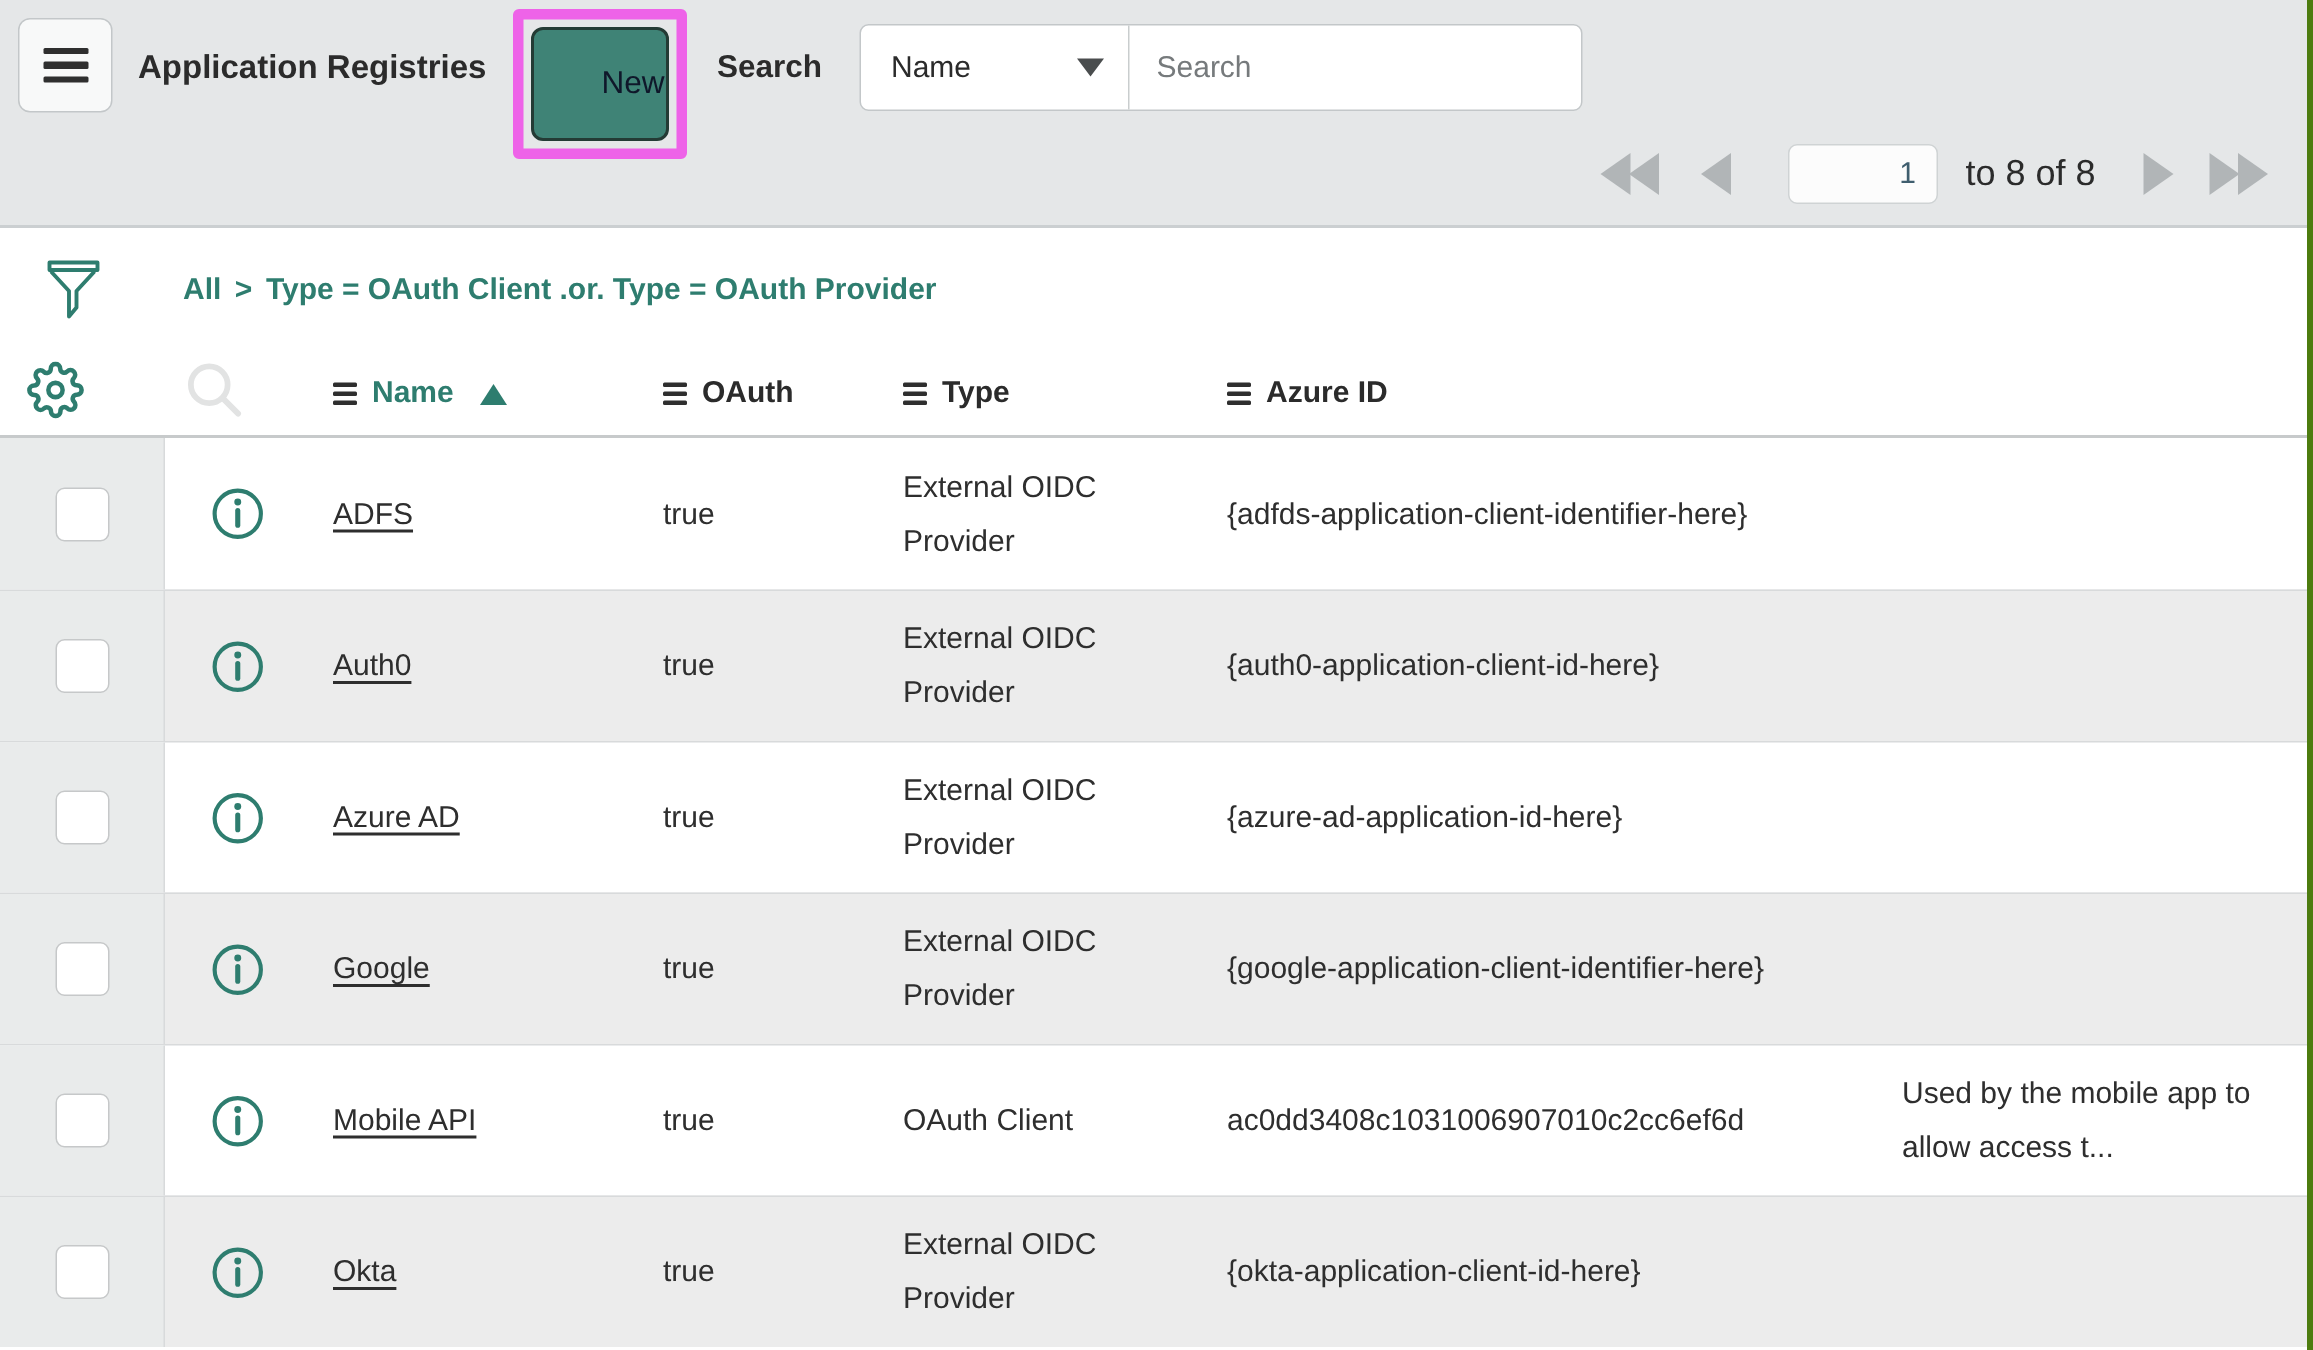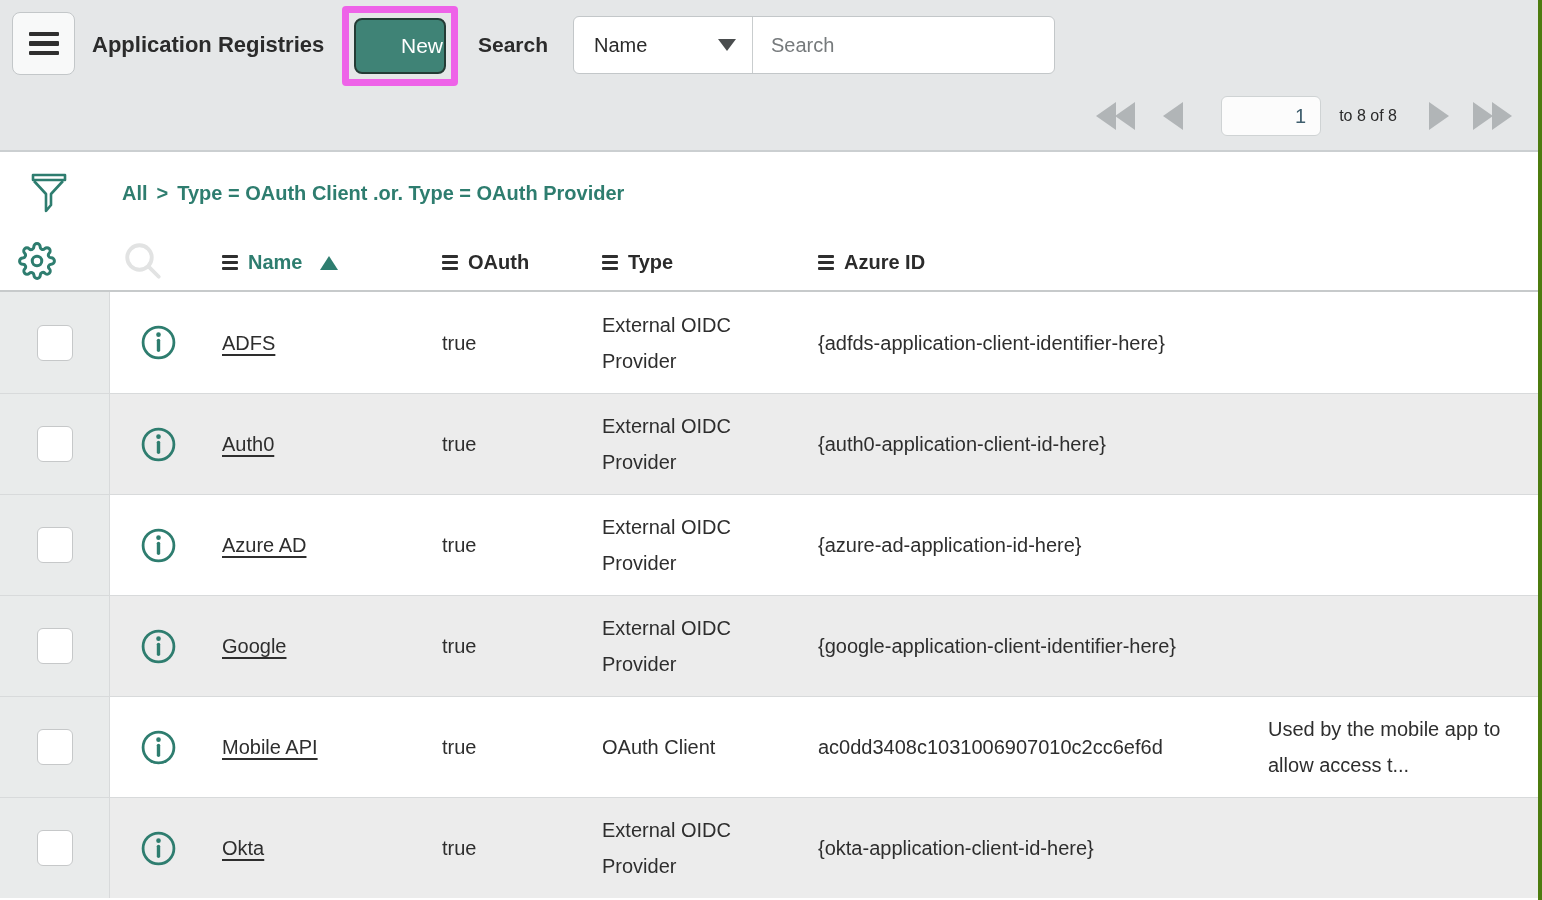--- a/index.html
+++ b/index.html
@@ -8,21 +8,21 @@
   .screen { position:relative; width:1542px; height:900px; overflow:hidden; background:#fff; border-right:4px solid #4d7c0f; }
 
   
   .topbar { position:relative; height:152px; background:#e5e7e8; border-bottom:2px solid #cbcfd1; }
   .menu-btn { position:absolute; left:12px; top:12px; width:63px; height:63px; background:#f8f9f9;
               border:1px solid #c3c7c9; border-radius:8px; display:flex; flex-direction:column;
               justify-content:center; align-items:center; gap:5px; cursor:pointer; }
   .menu-btn .bar { width:30px; height:4.5px; background:#2f2f2f; border-radius:1px; }
   .page-title { position:absolute; left:92px; top:32px; font-size:22px; font-weight:700; color:#2b2b2b; }
   .annotation-box { position:absolute; left:342px; top:6px; border:7px solid #ee63e8; border-radius:4px; padding:5px; }
-  .new-btn { display:block; width:92px; height:56px; background:#3f8376; color:#ffffff; font-size:21px;
+  .new-btn { display:block; width:92px; height:76px; background:#3f8376; color:#0f172a; font-size:21px;
              font-family:inherit; border:2px solid #243b35; border-radius:8px; cursor:pointer;padding-left:44px; }
   .search-label { position:absolute; left:478px; top:33px; font-size:21px; font-weight:700; }
   .search-combo { position:absolute; left:573px; top:16px; width:482px; height:58px; background:#fff;
                   border:1px solid #c3c7c9; border-radius:6px; display:flex; align-items:stretch; }
   .field-select { width:182px; border:none; border-right:1px solid #c9cdce; background:transparent;
                   display:flex; align-items:center; justify-content:space-between; padding:0 16px 0 20px;
                   font-size:20px; font-family:inherit; color:#2b2b2b; cursor:pointer; }
   .caret-down { width:0; height:0; border-left:9px solid transparent; border-right:9px solid transparent;
                 border-top:12px solid #4a4d4e; }
   .search-input { flex:1; border:none; outline:none; font-size:20px; font-family:inherit;
@@ -34,21 +34,21 @@
   .pg-btn { background:none; border:none; padding:0; display:flex; align-items:center; cursor:pointer; }
   .tri { width:0; height:0; border-top:14px solid transparent; border-bottom:14px solid transparent; }
   .tri.left  { border-right:20px solid #b1b5b7; }
   .tri.right { border-left:20px solid #b1b5b7; }
   .dbl { display:flex; }
   .dbl .tri + .tri { margin-left:-1px; }
   .pg-first { margin-right:28px; }
   .pg-prev  { margin-right:38px; }
   .pg-input { width:100px; height:40px; background:#fcfcfc; border:1px solid #cfd3d4; border-radius:6px;
               text-align:right; padding:0 14px; font-size:20px; font-family:inherit; color:#3f5e6e; }
-  .pg-range { margin:0 32px 0 18px; font-size:16px; color:#2b2b2b; white-space:nowrap; }
+  .pg-range { margin:0 32px 0 18px; font-size:24px; color:#2b2b2b; white-space:nowrap; }
   .pg-next  { margin-right:24px; }
 
   
   .filter-row { height:83px; background:#fff; display:flex; align-items:center;gap:20px; }
   .funnel-icon { margin-left:30px; flex:0 0 auto; }
   .breadcrumb { margin-left:34px; font-size:20px; font-weight:600; color:#2e7d6f; display:flex; gap:9px; align-items:center; white-space:nowrap; }
   .breadcrumb a { color:#2e7d6f; text-decoration:none; cursor:pointer; }
 
   
   .grid { display:grid; grid-template-columns:110px 112px 220px 160px 216px 450px 1fr; }

